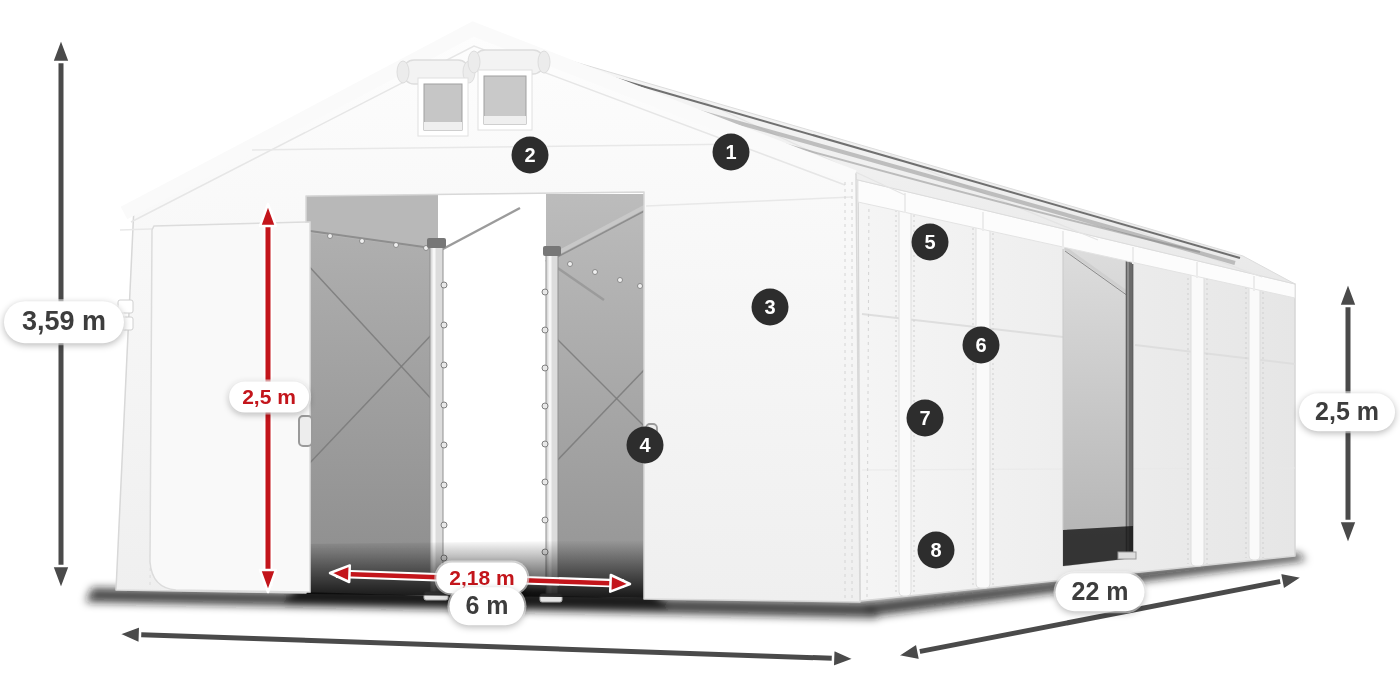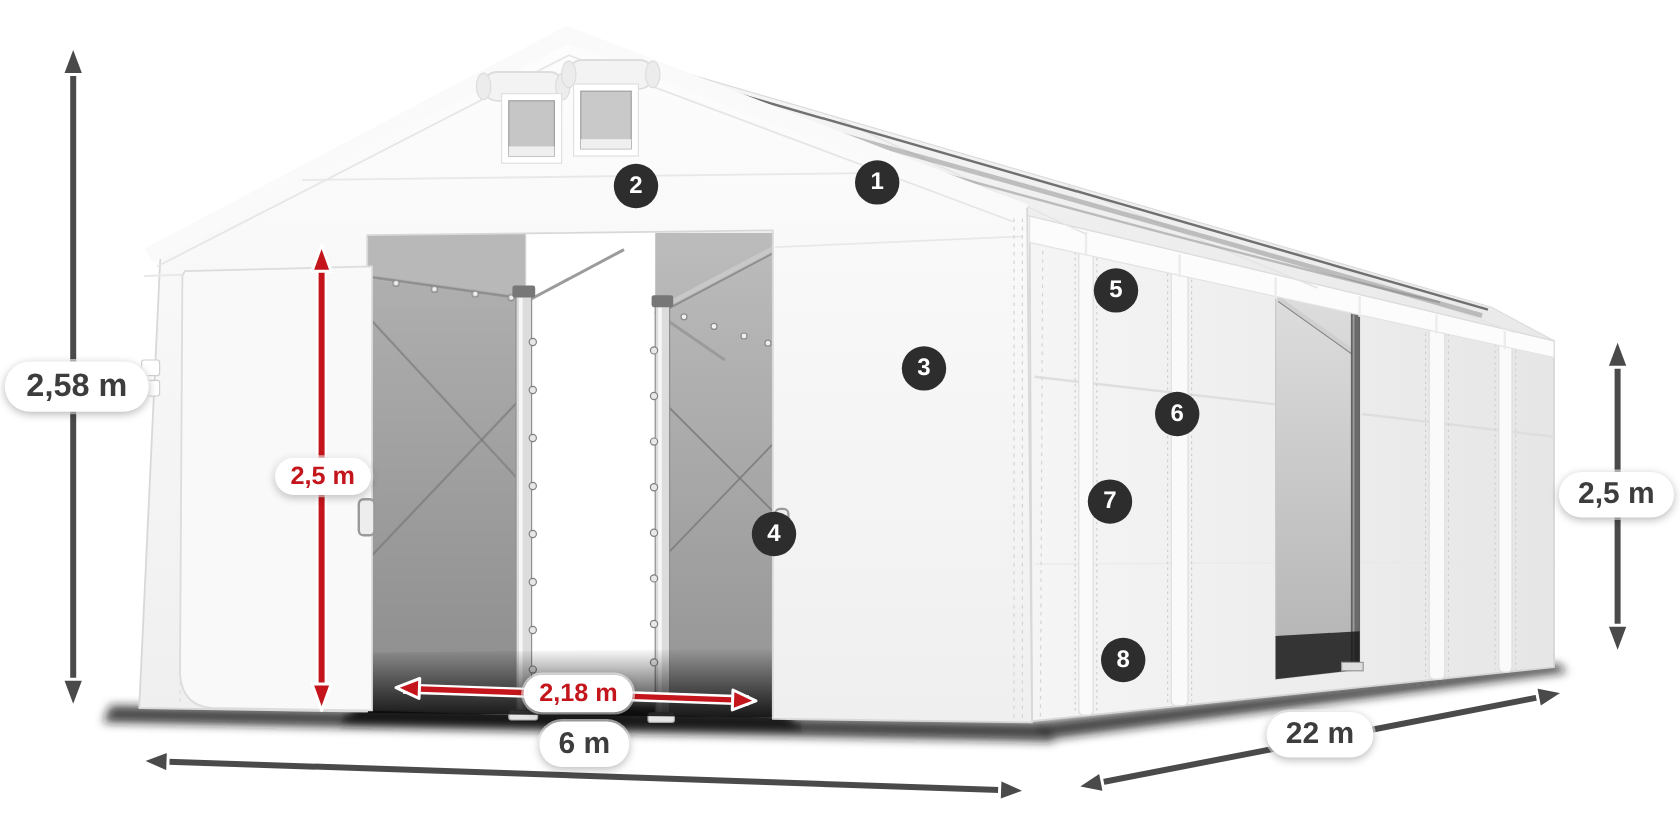--- a/index.html
+++ b/index.html
@@ -265,25 +265,25 @@
   </g>
 
   <g>
     <line x1="1348" y1="296" x2="1348" y2="531" stroke="#ffffff" stroke-width="9"></line>
     <line x1="1348" y1="306" x2="1348" y2="521" stroke="#4a4a4a" stroke-width="5"></line>
     <polygon points="1348,282 1339,306 1357,306" fill="#4a4a4a" stroke="#ffffff" stroke-width="2.5" stroke-linejoin="round"></polygon>
     <polygon points="1348,545 1339,521 1357,521" fill="#4a4a4a" stroke="#ffffff" stroke-width="2.5" stroke-linejoin="round"></polygon>
   </g>
 </svg>
 
-<div class="dim-label large" style="left:64px;  top:322px;">2,58 m</div>
+<div class="dim-label large" style="left:64px;  top:322px;">3,59 m</div>
 <div class="dim-label red" style="left:269px; top:397px;">2,5 m</div>
 <div class="dim-label red" style="left:482px; top:578px;">2,18 m</div>
-<div class="dim-label" style="left:487px; top:620px;">6 m</div>
-<div class="dim-label" style="left:1100px;top:612px;">22 m</div>
+<div class="dim-label" style="left:487px; top:606px;">6 m</div>
+<div class="dim-label" style="left:1100px;top:592px;">22 m</div>
 <div class="dim-label" style="left:1347px;top:412px;">2,5 m</div>
 
 <div class="part-badge" style="left:731px; top:152px;">1</div>
 <div class="part-badge" style="left:530px; top:155px;">2</div>
 <div class="part-badge" style="left:770px; top:307px;">3</div>
 <div class="part-badge" style="left:645px; top:445px;">4</div>
 <div class="part-badge" style="left:930px; top:242px;">5</div>
 <div class="part-badge" style="left:981px; top:345px;">6</div>
 <div class="part-badge" style="left:925px; top:418px;">7</div>
 <div class="part-badge" style="left:936px; top:550px;">8</div>

